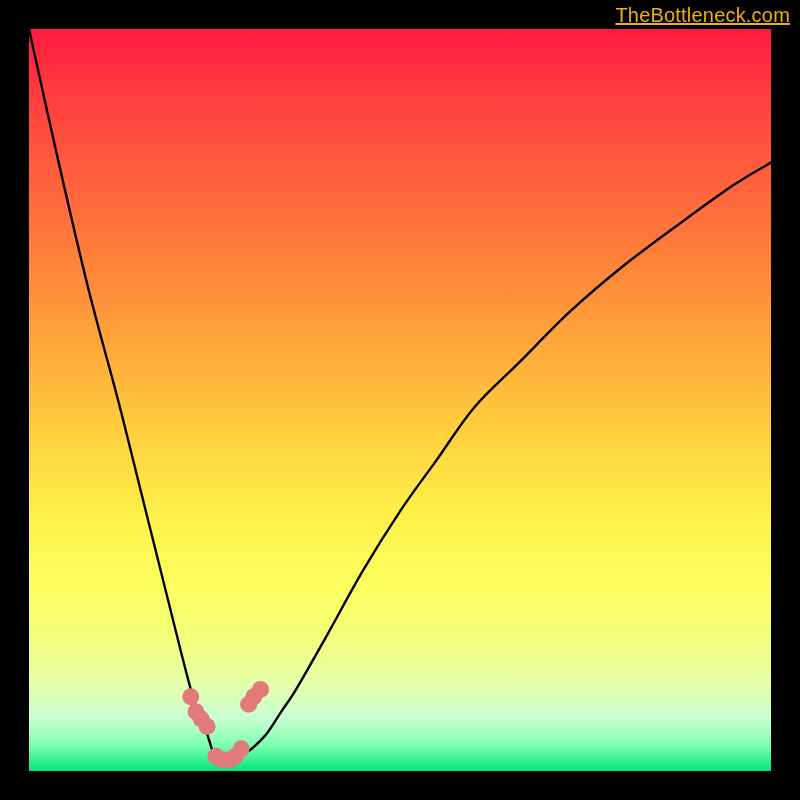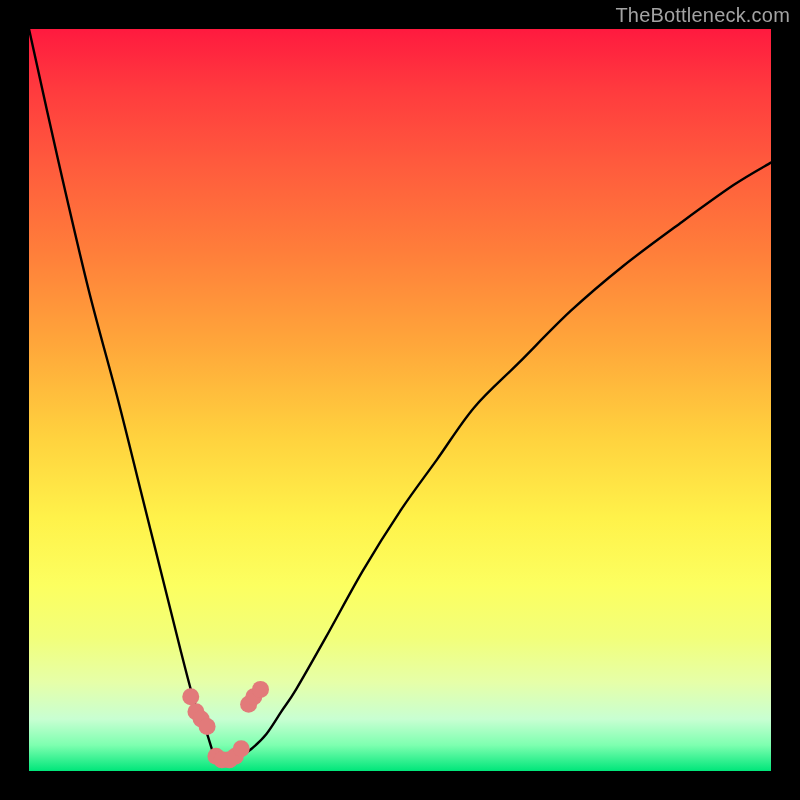--- a/index.html
+++ b/index.html
@@ -14,26 +14,27 @@
   .outer {
     position: relative;
     width: 800px;
     height: 800px;
     background: #000;
   }
   .watermark {
     position: absolute;
     top: 4px;
     right: 10px;
-    color: #a3a3a3;
+    color: #eab308;
     font-size: 20px;
     font-weight: 500;
     letter-spacing: 0.2px;
     z-index: 10;
     user-select: none;
+    text-decoration: underline;
   }
   .plot {
     position: absolute;
     left: 29px;
     top: 29px;
     width: 742px;
     height: 742px;
     background: linear-gradient(
       to bottom,
       #ff1a3f 0%,

